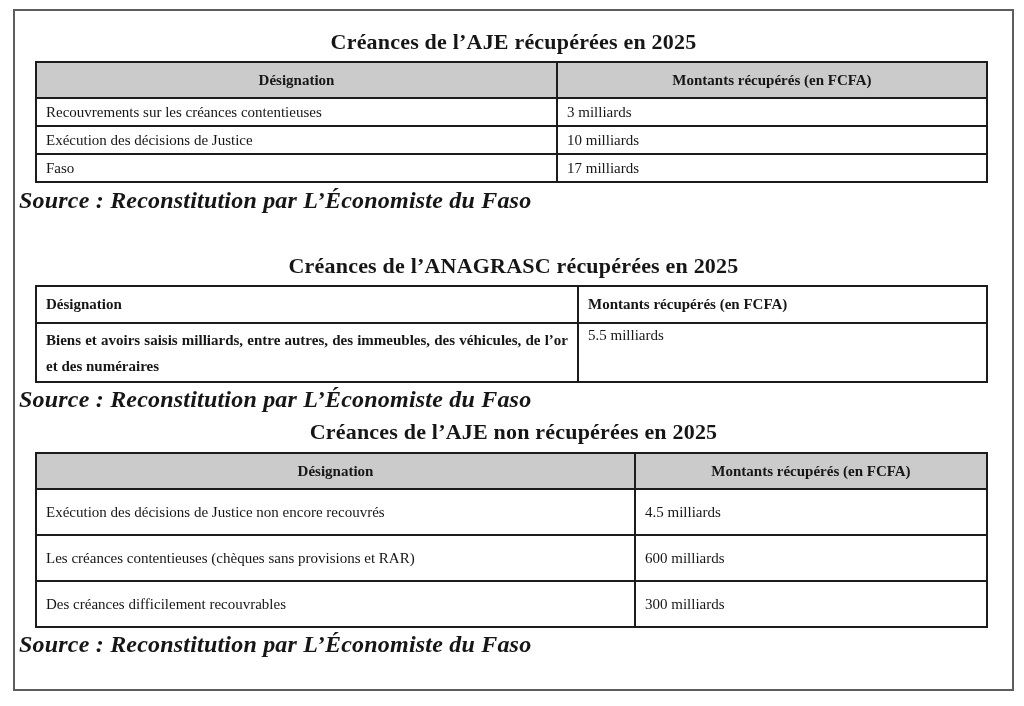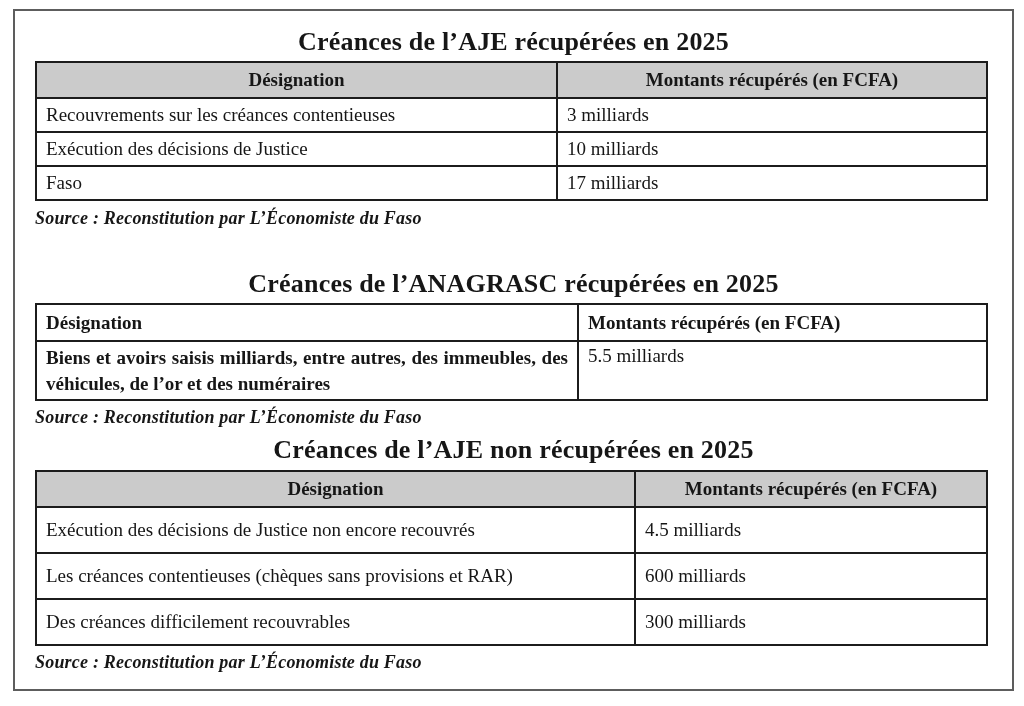--- a/index.html
+++ b/index.html
@@ -16,77 +16,77 @@
     position: absolute;
     left: 13px;
     top: 9px;
     width: 1001px;
     height: 682px;
     border: 2px solid #5d5d5d;
     box-sizing: border-box;
     background: #ffffff;
   }
   .tbl-title {
-    font-size: 26px;
+    font-size: 22px;
     font-weight: 700;
     text-align: center;
     line-height: 26px;
     letter-spacing: 0.2px;
   }
   #t1-title { margin-top: 18px; margin-bottom: 6px; }
   #t2-title { margin-top: 42px; margin-bottom: 6px; }
   #t3-title { margin-top: 9px;  margin-bottom: 7px; }
   table {
     border-collapse: collapse;
     width: 951px;
     margin-left: 20px;
     table-layout: fixed;
   }
   th, td {
     border: 2px solid #1c1c1c;
-    font-size: 19px;
+    font-size: 15px;
     padding: 2px 9px;
     box-sizing: border-box;
     overflow: hidden;
   }
   th { font-weight: 700; }
   
   .gray-head th {
     background: #cbcbcb;
     text-align: center;
     height: 36px;
   }
   
   .white-head th {
     background: #ffffff;
     text-align: left;
     height: 37px;
   }
   td { height: 33px; vertical-align: middle; text-align: left; }
-  #table-1 td { height: 34px; }
+  #table-1 td { height: 28px; }
   #table-2 td.desig {
     font-weight: 700;
     text-align: justify;
     vertical-align: top;
     height: 56px;
     line-height: 26px;
     padding-top: 3px;
   }
   #table-2 td.amount {
     font-weight: 400;
     vertical-align: top;
     padding-top: 3px;
   }
   #table-3 td { height: 46px; }
   .source {
-    font-size: 18px;
+    font-size: 24px;
     font-weight: 700;
     font-style: italic;
     line-height: 22px;
-    margin: 5px 0 0 20px;
+    margin: 5px 0 0 4px;
     letter-spacing: 0.2px;
   }
   #source-1 { margin-top: 6px; }
   
   #table-1 col.c1 { width: 521px; } #table-1 col.c2 { width: 430px; }
   #table-2 col.c1 { width: 542px; } #table-2 col.c2 { width: 409px; }
   #table-3 col.c1 { width: 599px; } #table-3 col.c2 { width: 352px; }
 </style>
 </head>
 <body>

